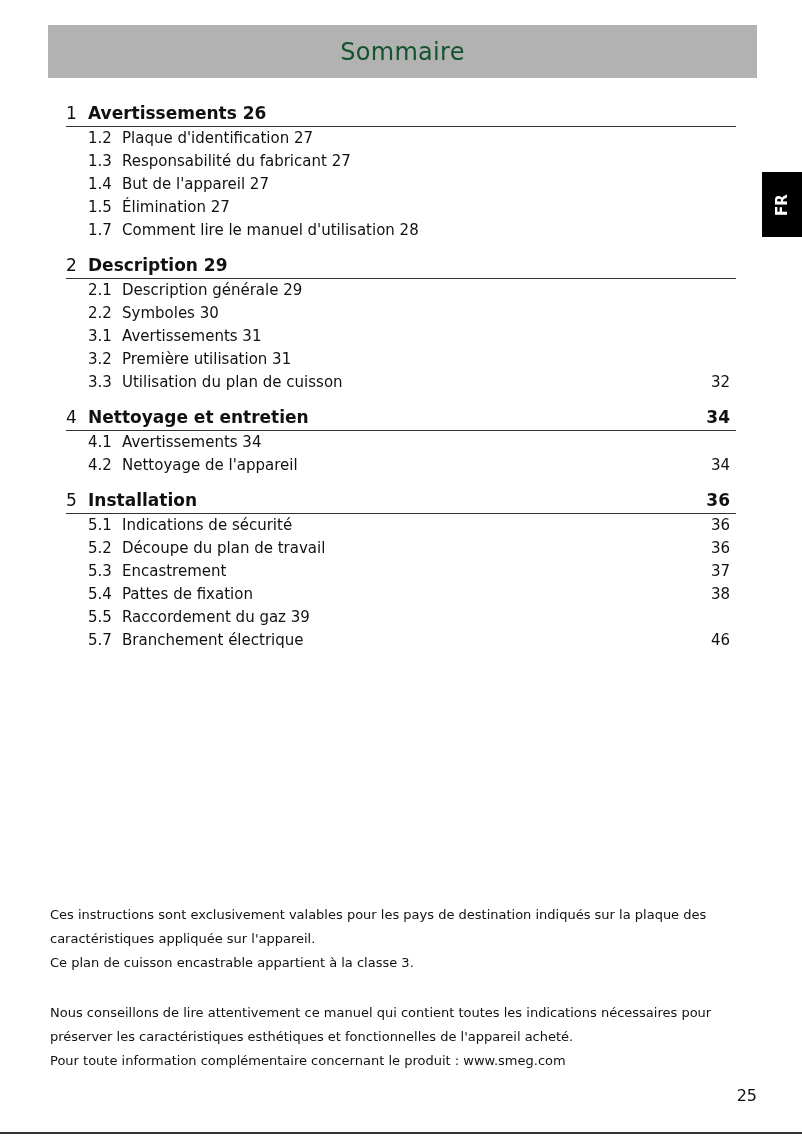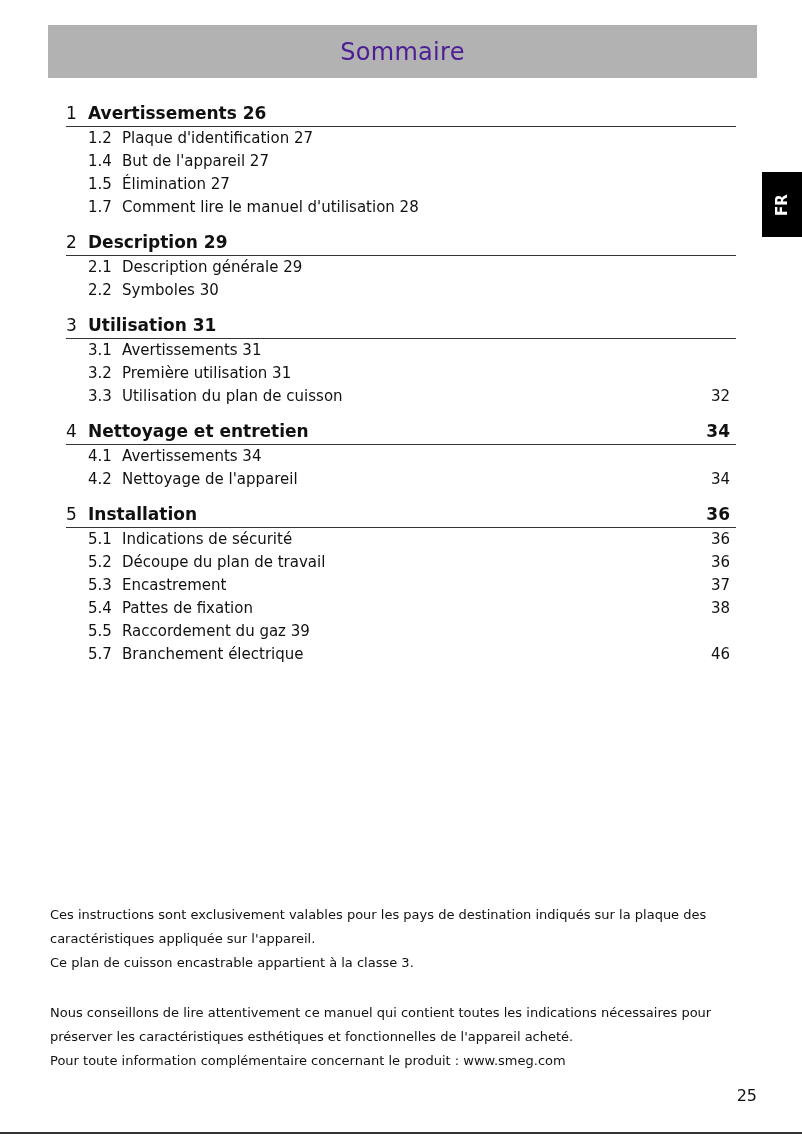--- a/index.html
+++ b/index.html
@@ -23,21 +23,21 @@
       height: 53px;
       background: #b2b2b2;
       display: flex;
       align-items: center;
       justify-content: center;
     }
     .header-title {
       font-size: 24px;
       font-weight: normal;
       letter-spacing: 0.3px;
-      color: #4c1d95;
+      color: #14532d;
     }
     .lang-tab {
       position: absolute;
       left: 762px;
       top: 172px;
       width: 40px;
       height: 65px;
       background: #000;
       display: flex;
       align-items: center;
@@ -129,35 +129,32 @@
   <span>FR</span>
 </div>
 
 <div class="toc">
 
   <div class="chapter">
     <span class="num">1</span><span class="title">Avertissements 26</span>
     <span class="page"></span>
   </div>
   <div class="section"><span class="num">1.2</span><span>Plaque d'identification 27</span><span class="page"></span></div>
+  <div class="section"><span class="num">1.3</span><span>Responsabilité du fabricant 27</span><span class="page"></span></div>
   <div class="section"><span class="num">1.4</span><span>But de l'appareil 27</span><span class="page"></span></div>
   <div class="section"><span class="num">1.5</span><span>Élimination 27</span><span class="page"></span></div>
   <div class="section"><span class="num">1.7</span><span>Comment lire le manuel d'utilisation 28</span><span class="page"></span></div>
 
   <div class="chapter">
     <span class="num">2</span><span class="title">Description 29</span>
     <span class="page"></span>
   </div>
   <div class="section"><span class="num">2.1</span><span>Description générale 29</span><span class="page"></span></div>
   <div class="section"><span class="num">2.2</span><span>Symboles 30</span><span class="page"></span></div>
 
-  <div class="chapter">
-    <span class="num">3</span><span class="title">Utilisation 31</span>
-    <span class="page"></span>
-  </div>
   <div class="section"><span class="num">3.1</span><span>Avertissements 31</span><span class="page"></span></div>
   <div class="section"><span class="num">3.2</span><span>Première utilisation 31</span><span class="page"></span></div>
   <div class="section"><span class="num">3.3</span><span>Utilisation du plan de cuisson</span><span class="page">32</span></div>
 
   <div class="chapter">
     <span class="num">4</span><span class="title">Nettoyage et entretien</span>
     <span class="page">34</span>
   </div>
   <div class="section"><span class="num">4.1</span><span>Avertissements 34</span><span class="page"></span></div>
   <div class="section"><span class="num">4.2</span><span>Nettoyage de l'appareil</span><span class="page">34</span></div>

